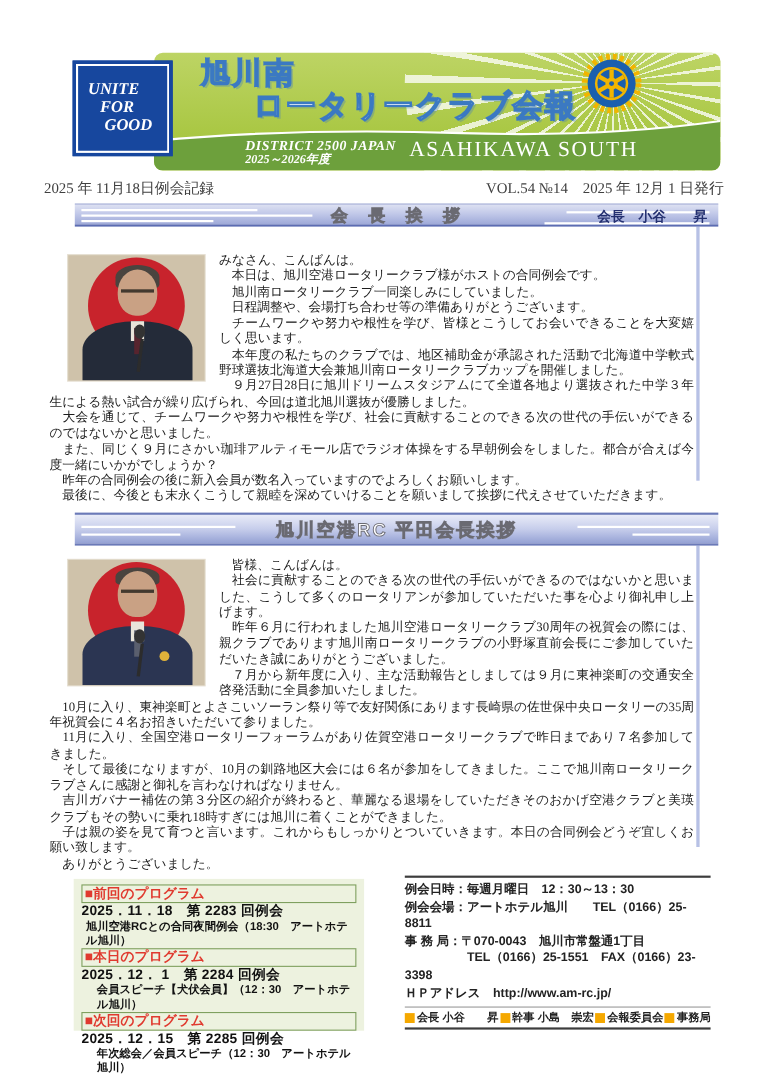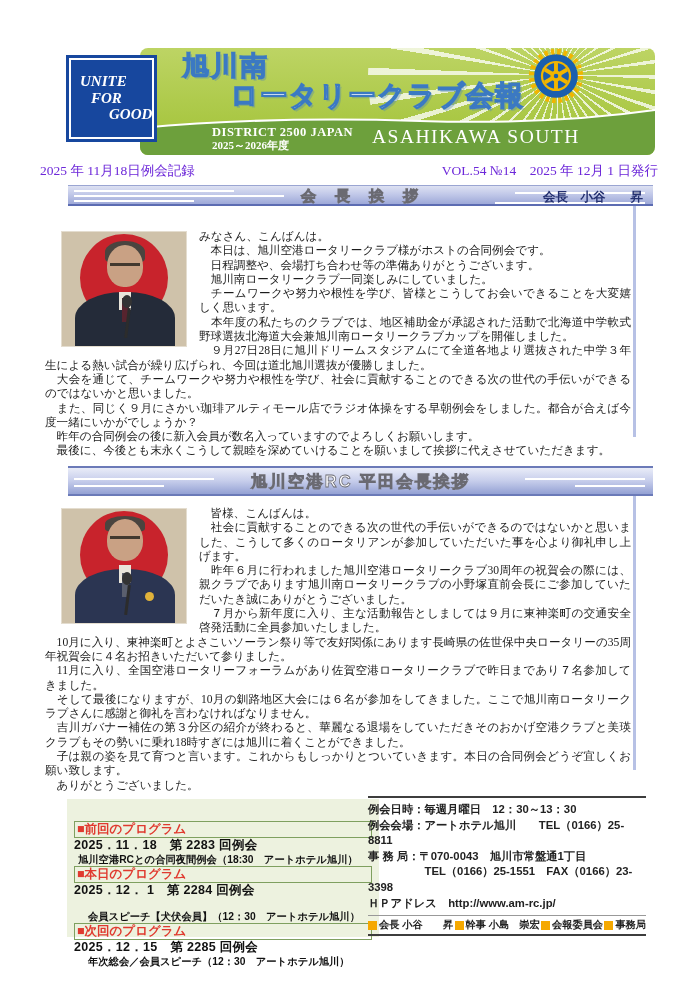--- a/index.html
+++ b/index.html
@@ -20,38 +20,38 @@
     position:absolute; left:228px; top:-163px; width:380px; height:380px; border-radius:50%;
     background:repeating-conic-gradient(rgba(255,255,255,.95) 0deg 2.2deg, rgba(255,255,255,0) 2.2deg 9deg);
     opacity:.8;
   }
   .banner-title { position:absolute; left:42px; top:4px; z-index:3; line-height:1.08;
     font-family:"Liberation Sans","DejaVu Sans",sans-serif; font-weight:900; color:#fff;
     -webkit-text-stroke:1.2px #3b79c2; text-shadow:2px 2px 0 rgba(73,125,189,.35); }
   .banner-title .l1 { font-size:27px; letter-spacing:2px; }
   .banner-title .l2 { font-size:28px; letter-spacing:1px;margin-left:48px; }
   .swoosh { position:absolute; left:0; bottom:0; width:515px; height:107px; z-index:2; }
-  .district-block { position:absolute; left:72px; bottom:3px; z-index:4; color:#fff;
-    font-weight:bold; line-height:1.15; }
+  .district-block { position:absolute; left:83px; bottom:3px; z-index:4; color:#fff;
+    font-style:italic; font-weight:bold; line-height:1.15; }
   .district-block .d1 { font-size:12.5px; letter-spacing:.5px; }
   .district-block .d2 { font-size:11px; }
   .club-en { position:absolute; left:232px; bottom:7px; z-index:4; color:#fff;
     font-size:19.5px; letter-spacing:1.5px; font-weight:normal; }
   .wheel { position:absolute; left:388px; top:0px; z-index:3; }
 
   .unite-box {
     position:absolute; left:66px; top:55px; width:91px; height:87px; z-index:5;
     background:#17479e; border:3px solid #17479e; box-shadow:inset 0 0 0 2px #ffffff;
     padding-top:15px; color:#fff; font-style:italic; font-weight:bold; font-size:15px;
     line-height:1.1; font-family:"Liberation Serif",serif;
   }
-  .unite-box .u1 { padding-left:11px; } .unite-box .u2 { padding-left:22px; } .unite-box .u3 { padding-left:40px; }
+  .unite-box .u1 { padding-left:11px; } .unite-box .u2 { padding-left:22px; } .unite-box .u3 { padding-left:26px; }
 
   .issue-line { position:absolute; left:40px; top:162px; width:618px; display:flex;
-    justify-content:space-between; font-size:13.5px; color:#6d28d9; }
+    justify-content:space-between; font-size:13.5px; color:#404040; }
 
   
   .bar1 { position:absolute; left:68px; top:185px; width:585px; height:21px;
     background:linear-gradient(180deg,#dde1f2 0%, #c2c9e9 45%, #9ea9d8 100%);
     border-top:1px solid #9aa5d2; border-bottom:2px solid #5c6cb2; z-index:2; }
   .bar2 { position:absolute; left:68px; top:466px; width:585px; height:30px;
     background:linear-gradient(180deg,#e9ecf8 0%, #c6cdeb 50%, #94a1d4 100%);
     border-top:2px solid #6b7ab8; border-bottom:2px solid #6b7ab8; z-index:2; }
   .streak { position:absolute; height:2px; background:#ffffff; }
   .bar-title { position:absolute; width:100%; text-align:center; top:1px;
@@ -83,22 +83,22 @@
   .photo .suit { position:absolute; width:100px; height:54px; border-radius:48% 48% 0 0; background:#242b39; left:13px; bottom:0; }
   .photo.photo-b .suit { background:#2b3552; }
   .photo .shirt { position:absolute; width:12px; height:18px; background:#e9e5da; left:57px; bottom:36px; }
   .photo .tie { position:absolute; width:7px; height:24px; background:#57242e; left:60px; bottom:24px; }
   .photo.photo-b .tie { background:#5a5f6e; }
   .photo .michead { position:absolute; width:10px; height:13px; border-radius:50%; background:#333; left:60px; bottom:38px; }
   .photo .micstem { position:absolute; width:3px; height:30px; background:#2c2c2c; left:64px; bottom:8px; transform:rotate(7deg); }
   .photo .badge { position:absolute; width:9px; height:9px; border-radius:50%; background:#e0b23a; left:83px; bottom:22px; }
 
   
-  .programs { position:absolute; left:67px; top:799px; width:312px; height:138px;
-    background:#edf2df; padding:22px 7px 4px 7px;
+  .programs { position:absolute; left:67px; top:799px; width:264px; height:138px;
+    background:#edf2df; padding:5px 7px 4px 7px;
     font-family:"Liberation Sans","DejaVu Sans",sans-serif; }
   .prog-header { border:1px solid #7fa05f; color:#e03a2f; font-weight:bold;
     font-size:12.5px; line-height:15px; padding:0 2px; }
   .prog-date { font-size:12.5px; font-weight:bold; color:#111; line-height:15px; letter-spacing:.3px; }
   .prog-detail { font-size:10.3px; color:#111; line-height:13px; padding-left:4px; font-weight:bold; }
 
   
   .club-info { position:absolute; left:368px; top:796px; width:278px;
     font-family:"Liberation Sans","DejaVu Sans",sans-serif; }
   .info-topline { border-top:2px solid #3d3d3d; margin-bottom:4px; }
@@ -176,22 +176,22 @@
         <div class="glasses"></div>
         <div class="suit"></div>
         <div class="shirt"></div>
         <div class="tie"></div>
         <div class="michead"></div>
         <div class="micstem"></div>
       </div>
     </div>
     <p>みなさん、こんばんは。</p>
     <p>　本日は、旭川空港ロータリークラブ様がホストの合同例会です。</p>
+    <p>　旭川南ロータリークラブ一同楽しみにしていました。</p>
     <p>　日程調整や、会場打ち合わせ等の準備ありがとうございます。</p>
-    <p>　旭川南ロータリークラブ一同楽しみにしていました。</p>
     <p>　チームワークや努力や根性を学び、皆様とこうしてお会いできることを大変嬉しく思います。</p>
     <p>　本年度の私たちのクラブでは、地区補助金が承認された活動で北海道中学軟式野球選抜北海道大会兼旭川南ロータリークラブカップを開催しました。</p>
     <p>　９月27日28日に旭川ドリームスタジアムにて全道各地より選抜された中学３年生による熱い試合が繰り広げられ、今回は道北旭川選抜が優勝しました。</p>
     <p>　大会を通じて、チームワークや努力や根性を学び、社会に貢献することのできる次の世代の手伝いができるのではないかと思いました。</p>
     <p>　また、同じく９月にさかい珈琲アルティモール店でラジオ体操をする早朝例会をしました。都合が合えば今度一緒にいかがでしょうか？</p>
     <p>　昨年の合同例会の後に新入会員が数名入っていますのでよろしくお願いします。</p>
     <p>　最後に、今後とも末永くこうして親睦を深めていけることを願いまして挨拶に代えさせていただきます。</p>
   </div>
 
   <div class="bar2">
@@ -229,21 +229,21 @@
     <p>　子は親の姿を見て育つと言います。これからもしっかりとついていきます。本日の合同例会どうぞ宜しくお願い致します。</p>
     <p>　ありがとうございました。</p>
   </div>
 
   <div class="programs">
     <div class="prog-header">■前回のプログラム</div>
     <div class="prog-date">2025．11．18　第 2283 回例会</div>
     <div class="prog-detail">旭川空港RCとの合同夜間例会（18:30　アートホテル旭川）</div>
     <div class="prog-header">■本日のプログラム</div>
     <div class="prog-date">2025．12． 1　第 2284 回例会</div>
-    <div class="prog-detail" style="padding-left:14px;margin-top:12px;">会員スピーチ【犬伏会員】（12：30　アートホテル旭川）</div>
+    <div class="prog-detail" style="padding-left:14px;">会員スピーチ【犬伏会員】（12：30　アートホテル旭川）</div>
     <div class="prog-header">■次回のプログラム</div>
     <div class="prog-date">2025．12．15　第 2285 回例会</div>
     <div class="prog-detail" style="padding-left:14px;">年次総会／会員スピーチ（12：30　アートホテル旭川）</div>
   </div>
 
   <div class="club-info">
     <div class="info-topline"></div>
     <div class="info-line">例会日時：毎週月曜日　12：30～13：30</div>
     <div class="info-line">例会会場：アートホテル旭川　　TEL（0166）25-8811</div>
     <div class="info-line">事 務 局：〒070-0043　旭川市常盤通1丁目</div>

